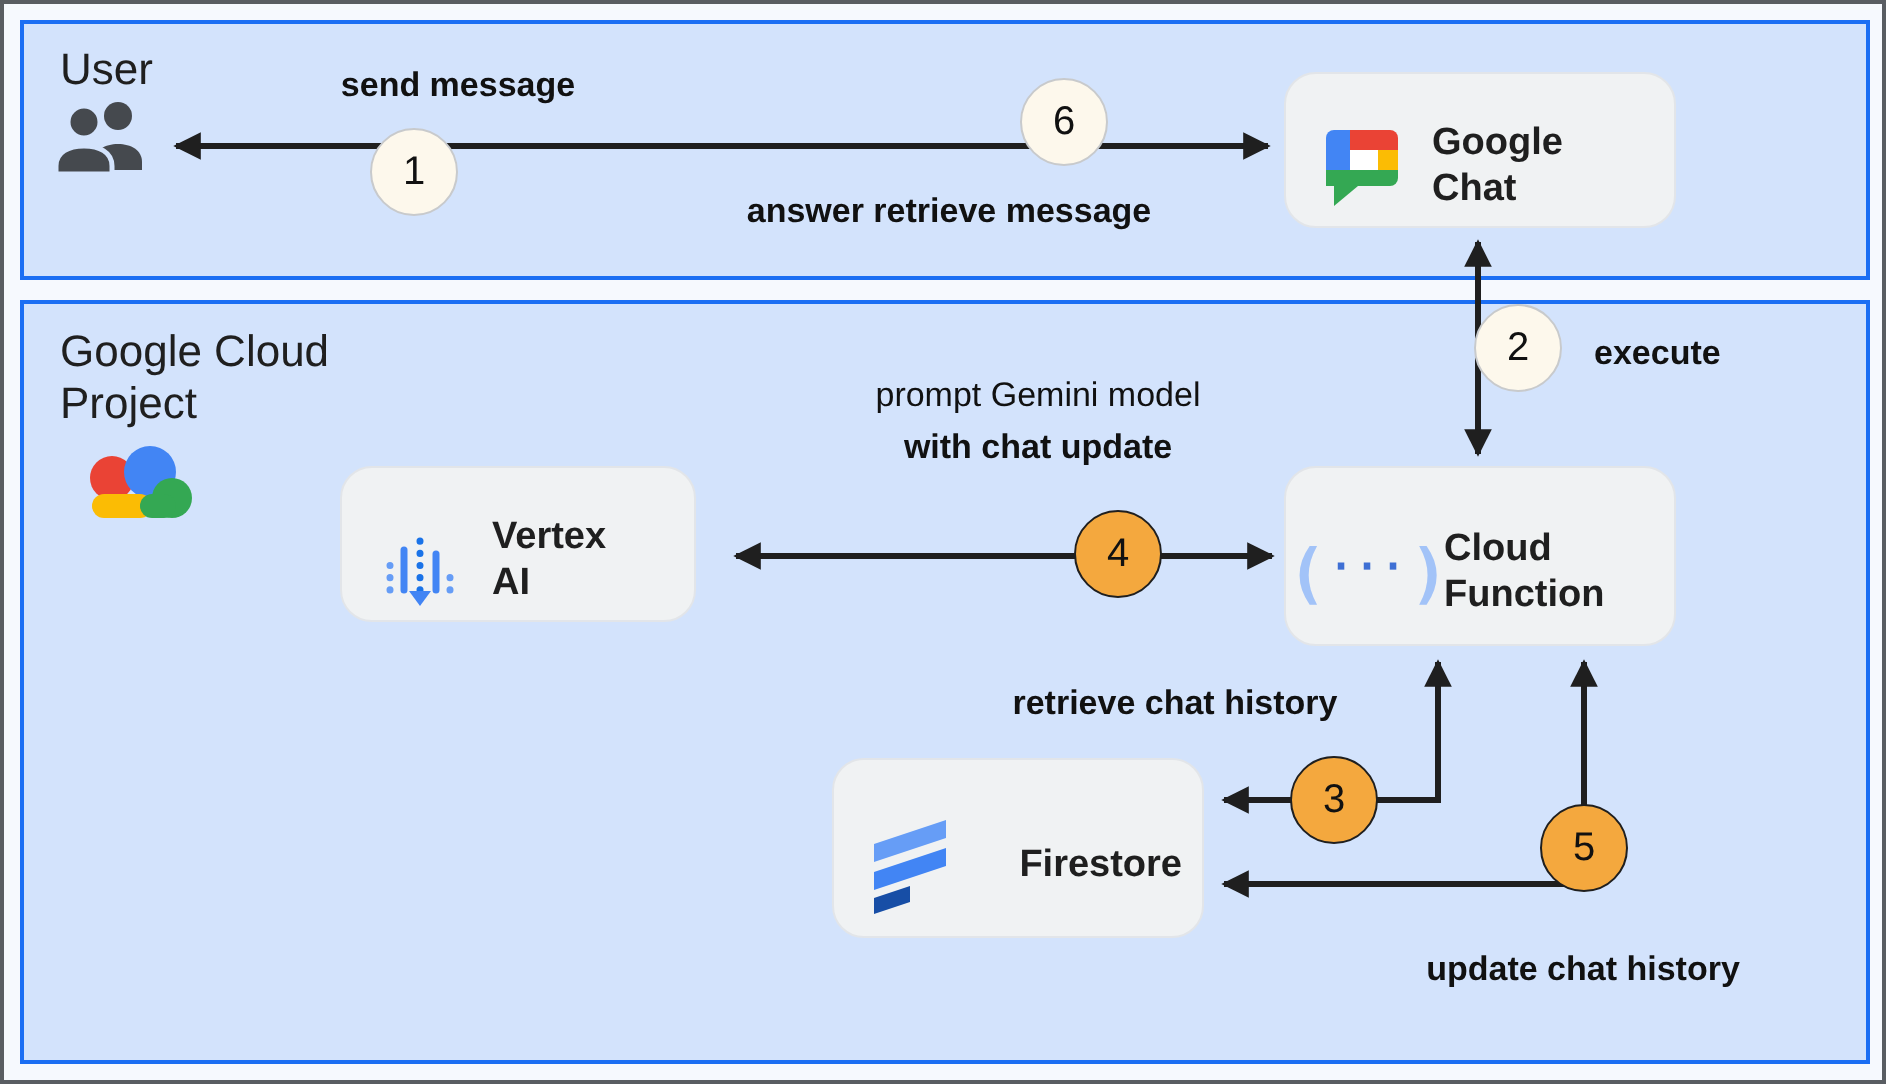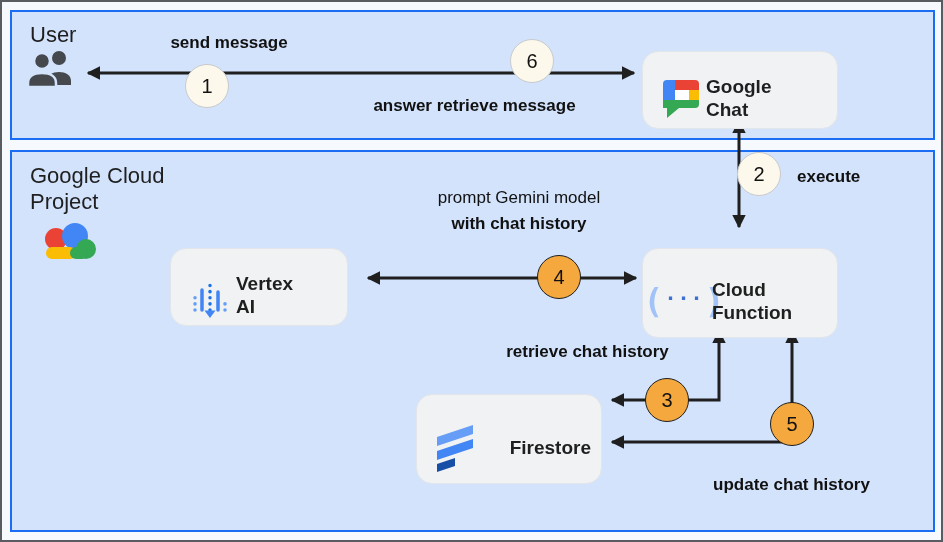--- a/index.html
+++ b/index.html
@@ -18,22 +18,22 @@
   #gcp-zone  { left:8px; top:148px; width:925px; height:382px; }
 
   .zone-label { position:absolute; font-size:22px; font-weight:400; line-height:26px; color:#1f1f1f; }
 
   .wires { position:absolute; left:0; top:0; pointer-events:none; }
   .wire { stroke:#1f1f1f; stroke-width:3; fill:none; }
 
   .node {
     position:absolute; background:#f0f2f3;
     border:1px solid #e2e5e9; border-radius:16px;
-    display:flex; align-items:center; gap:3px;
-    padding:16px 10px 0 16px; box-sizing:border-box;margin-top:15px;
+    display:flex; align-items:center; gap:13px;
+    padding:16px 10px 0 16px; box-sizing:border-box;
   }
   #node-google-chat { left:640px; top:34px;  width:196px; height:78px; }
   #node-vertex-ai   { left:168px; top:231px; width:178px; height:78px; }
   #node-cloud-fn    { left:640px; top:231px; width:196px; height:90px; }
   #node-firestore   { left:414px; top:377px; width:186px; height:90px;justify-content:space-between; }
   .node-label { font-size:19px; font-weight:700; line-height:23px; color:#1f1f1f; }
 
   .edge-label { position:absolute; font-size:17px; font-weight:700; color:#111; text-align:center; line-height:25px; }
   .edge-label.left { text-align:left; }
   .w400 { font-weight:400; }
@@ -111,21 +111,21 @@
     <circle cx="39" cy="15" r="13" fill="#4285f4"></circle>
     <circle cx="50" cy="28" r="10" fill="#34a853"></circle>
     <rect x="10" y="26" width="30" height="12" rx="6" fill="#fbbc04"></rect>
     <rect x="34" y="26" width="18" height="12" rx="6" fill="#34a853"></rect>
   </svg>
 
   <div class="edge-label abs left" style="left:795px; top:162px; width:130px;">execute</div>
 
   <div class="edge-label abs" style="left:402px; top:183px; width:230px; line-height:26px;">
     <div class="w400">prompt Gemini model</div>
-    <div>with chat history</div>
+    <div>with chat update</div>
   </div>
 
   <div class="edge-label abs" style="left:672px; top:470px; width:235px;">update chat history</div>
   <div class="edge-label abs" style="left:468px; top:337px; width:235px;">retrieve chat history</div>
 
   <div class="node" id="node-vertex-ai">
     <svg class="icon" width="46" height="46" viewBox="0 0 46 46">
       <line x1="8" y1="38" x2="8" y2="24" stroke="#669df6" stroke-width="3.5" stroke-linecap="round" stroke-dasharray="0.1 6"></line>
       <line x1="15" y1="38" x2="15" y2="18" stroke="#4285f4" stroke-width="3.5" stroke-linecap="round"></line>
       <line x1="23" y1="38" x2="23" y2="10" stroke="#1a73e8" stroke-width="3.5" stroke-linecap="round" stroke-dasharray="0.1 6"></line>

